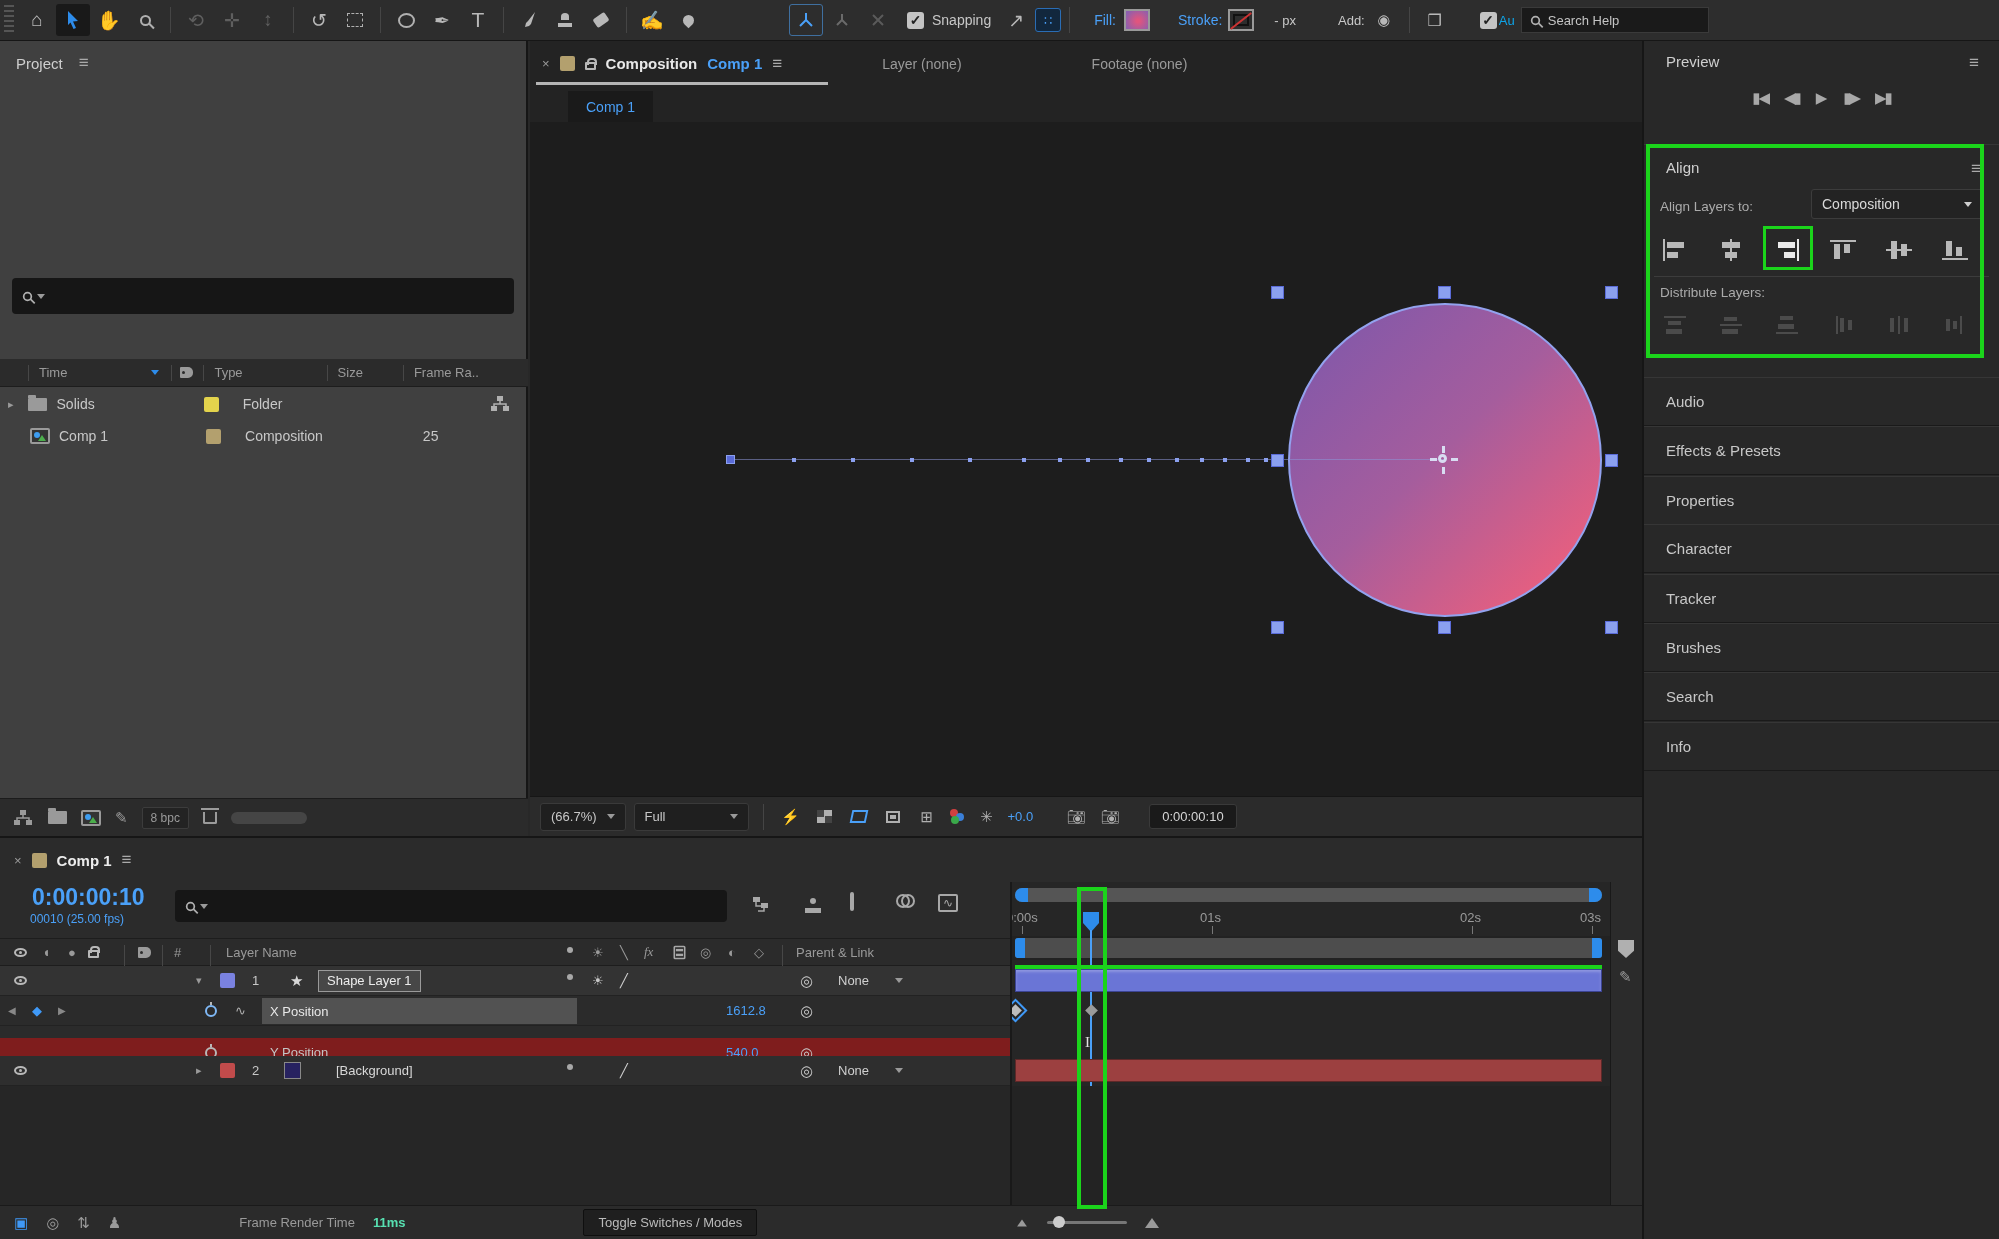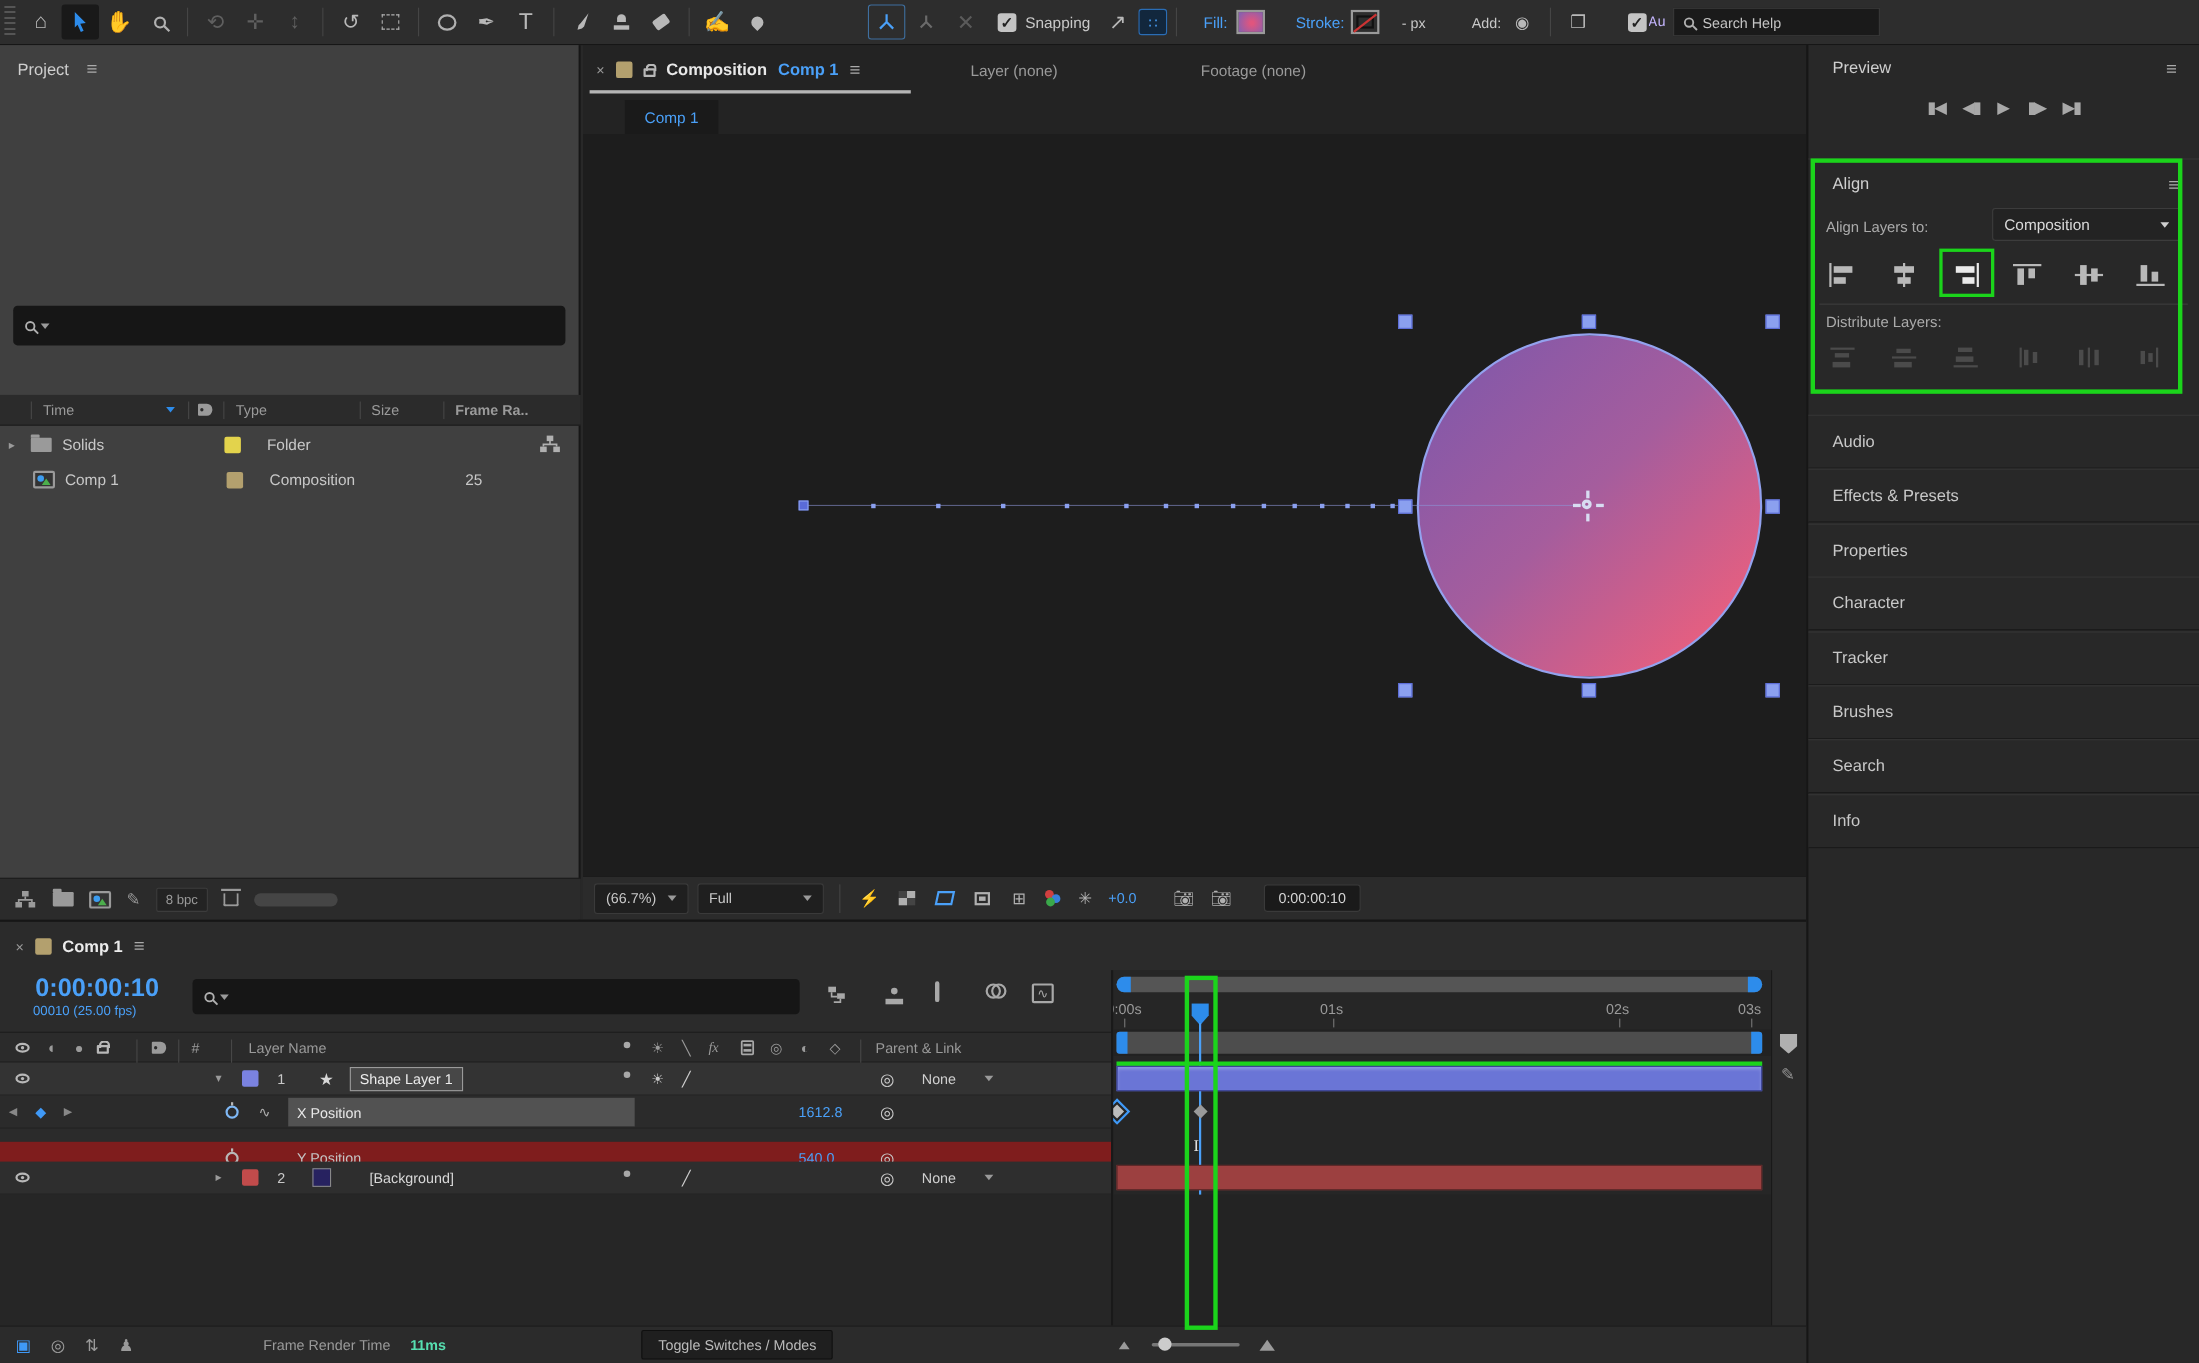--- a/index.html
+++ b/index.html
@@ -248,21 +248,21 @@
     <span class="swatch" id="fill-swatch" style="margin-left:6px;"></span>
     <span style="margin-left:26px; color:#4aa0f8; font-size:14px;">Stroke:</span>
     <span class="swatch" id="stroke-swatch" style="margin-left:4px;"></span>
     <span style="margin-left:18px; color:#c8c8c8;text-align:right;">- px</span>
     <span style="margin-left:40px; color:#c8c8c8;">Add:</span>
     <span class="ticon" style="font-size:15px;">◉</span>
     <span class="tsep"></span>
     <span class="ticon" style="font-size:16px;">❒</span>
     <span style="width:24px;"></span>
     <span class="chk">✓</span>
-    <span style="width:20px; overflow:hidden; white-space:nowrap; color:#c4b5fd;font-family:Liberation Mono, monospace;">Au</span>
+    <span style="width:20px; overflow:hidden; white-space:nowrap; color:#0ea5e9;">Au</span>
     <div id="searchhelp">
       <span class="mag small"></span>
       <span>Search Help</span>
     </div>
   </div>
 
   <div id="project">
     <div class="ptitle">
       <span>Project</span>
       <span class="burger">≡</span>
@@ -275,21 +275,21 @@
       <span class="colsep" style="margin-left:28px;"></span>
       <span style="margin-left:10px;">Time</span>
       <span class="caret-dn" style="margin-left:84px; border-top-color:#2d8ceb;"></span>
       <span class="colsep" style="margin-left:12px;"></span>
       <span class="tagico" style="margin-left:8px;"></span>
       <span class="colsep" style="margin-left:10px;"></span>
       <span style="margin-left:10px;">Type</span>
       <span class="colsep" style="margin-left:84px;"></span>
       <span style="margin-left:10px;">Size</span>
       <span class="colsep" style="margin-left:40px;"></span>
-      <span style="margin-left:10px;font-weight:bold;">Frame Ra..</span>
+      <span style="margin-left:10px;">Frame Ra..</span>
     </div>
     <div class="prow" style="top:347px;">
       <span class="dim" style="margin-left:8px; font-size:11px;">▸</span>
       <span class="folderico" style="margin-left:14px;"></span>
       <span style="margin-left:10px; font-size:14px;">Solids</span>
       <span class="chip" style="margin-left:109px; background:#e3d34c;"></span>
       <span style="margin-left:24px; font-size:14px;">Folder</span>
       <svg width="20" height="18" viewBox="0 0 20 18" style="margin-left:208px;">
         <rect x="7" y="1" width="6" height="5" fill="#b0b0b0"></rect>
           <rect x="1" y="11" width="6" height="5" fill="#b0b0b0"></rect>

